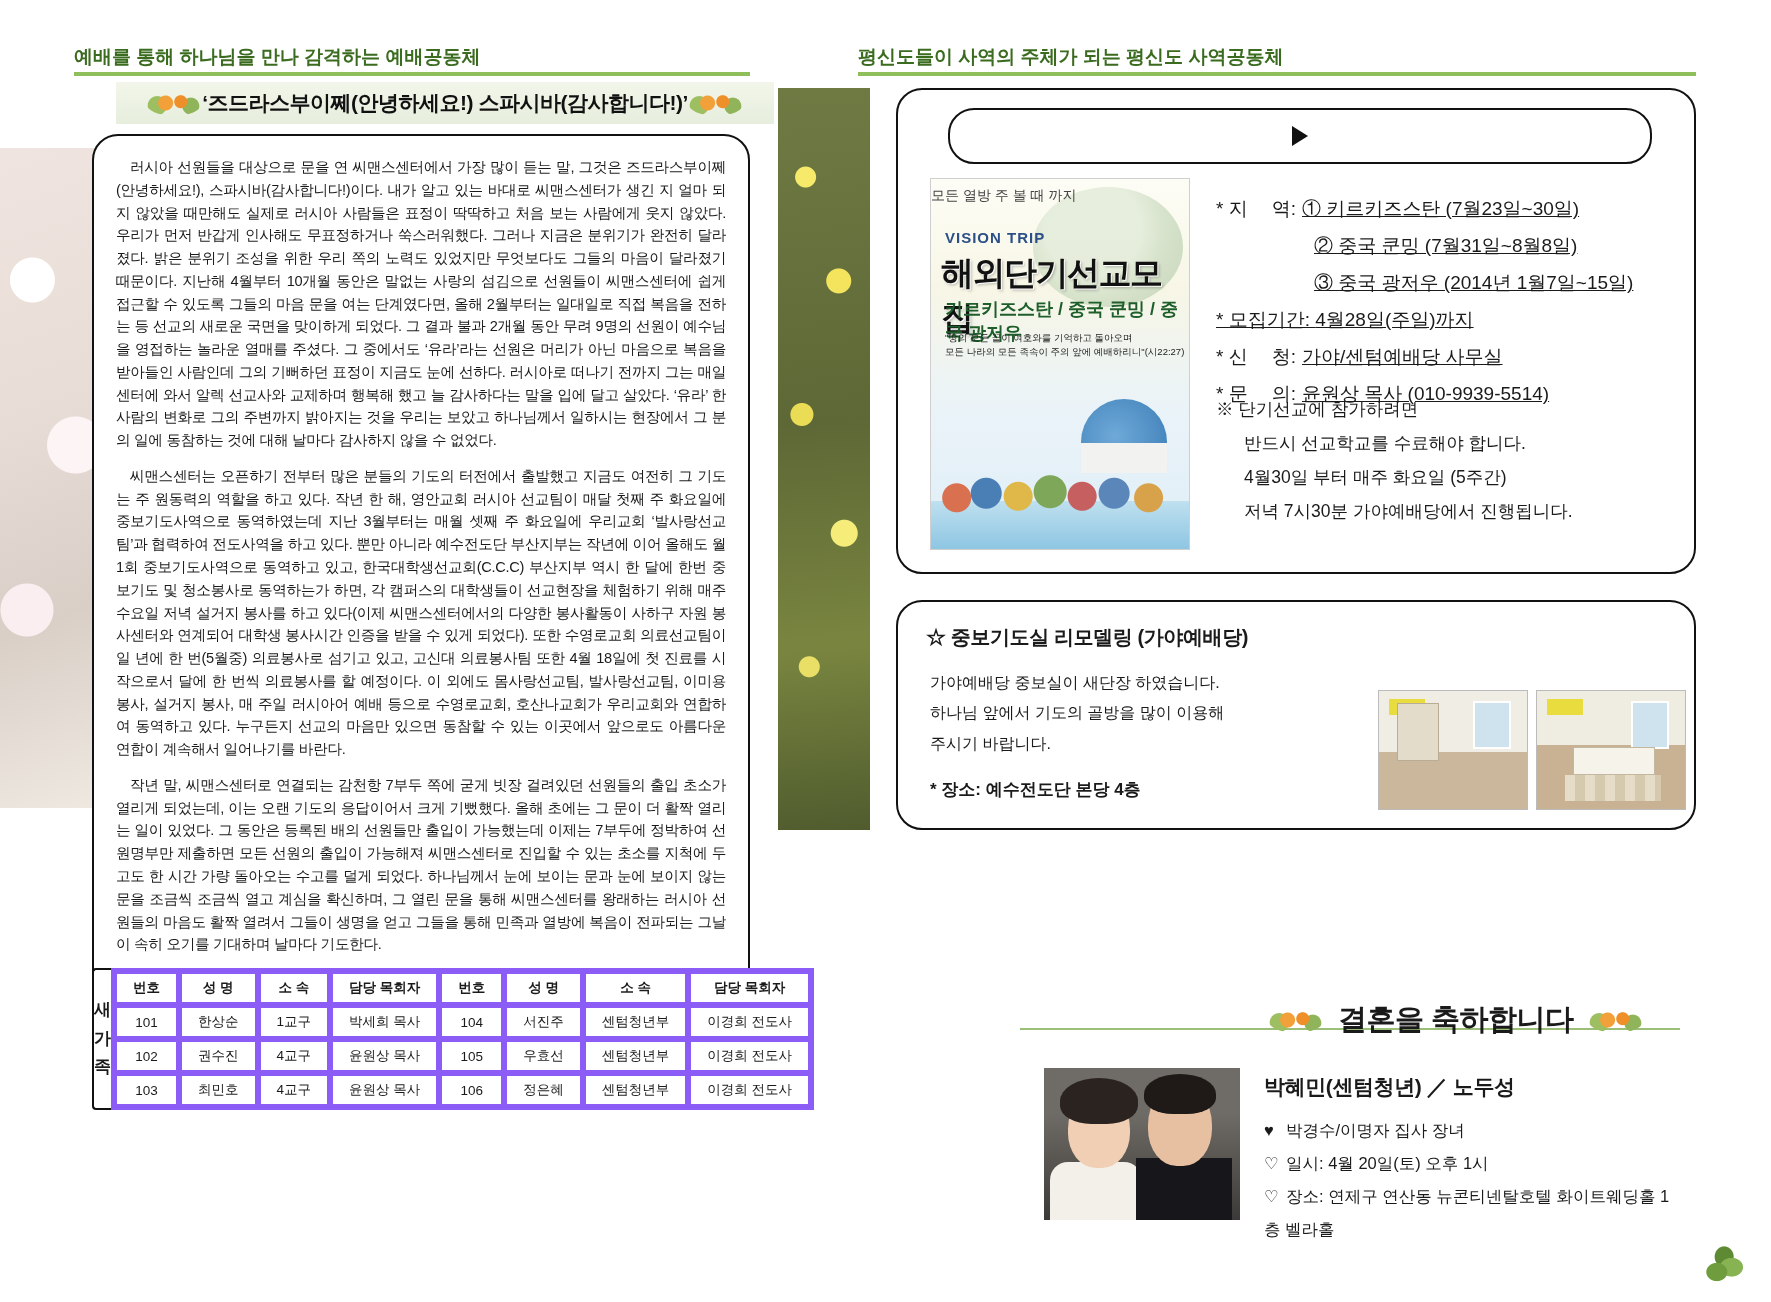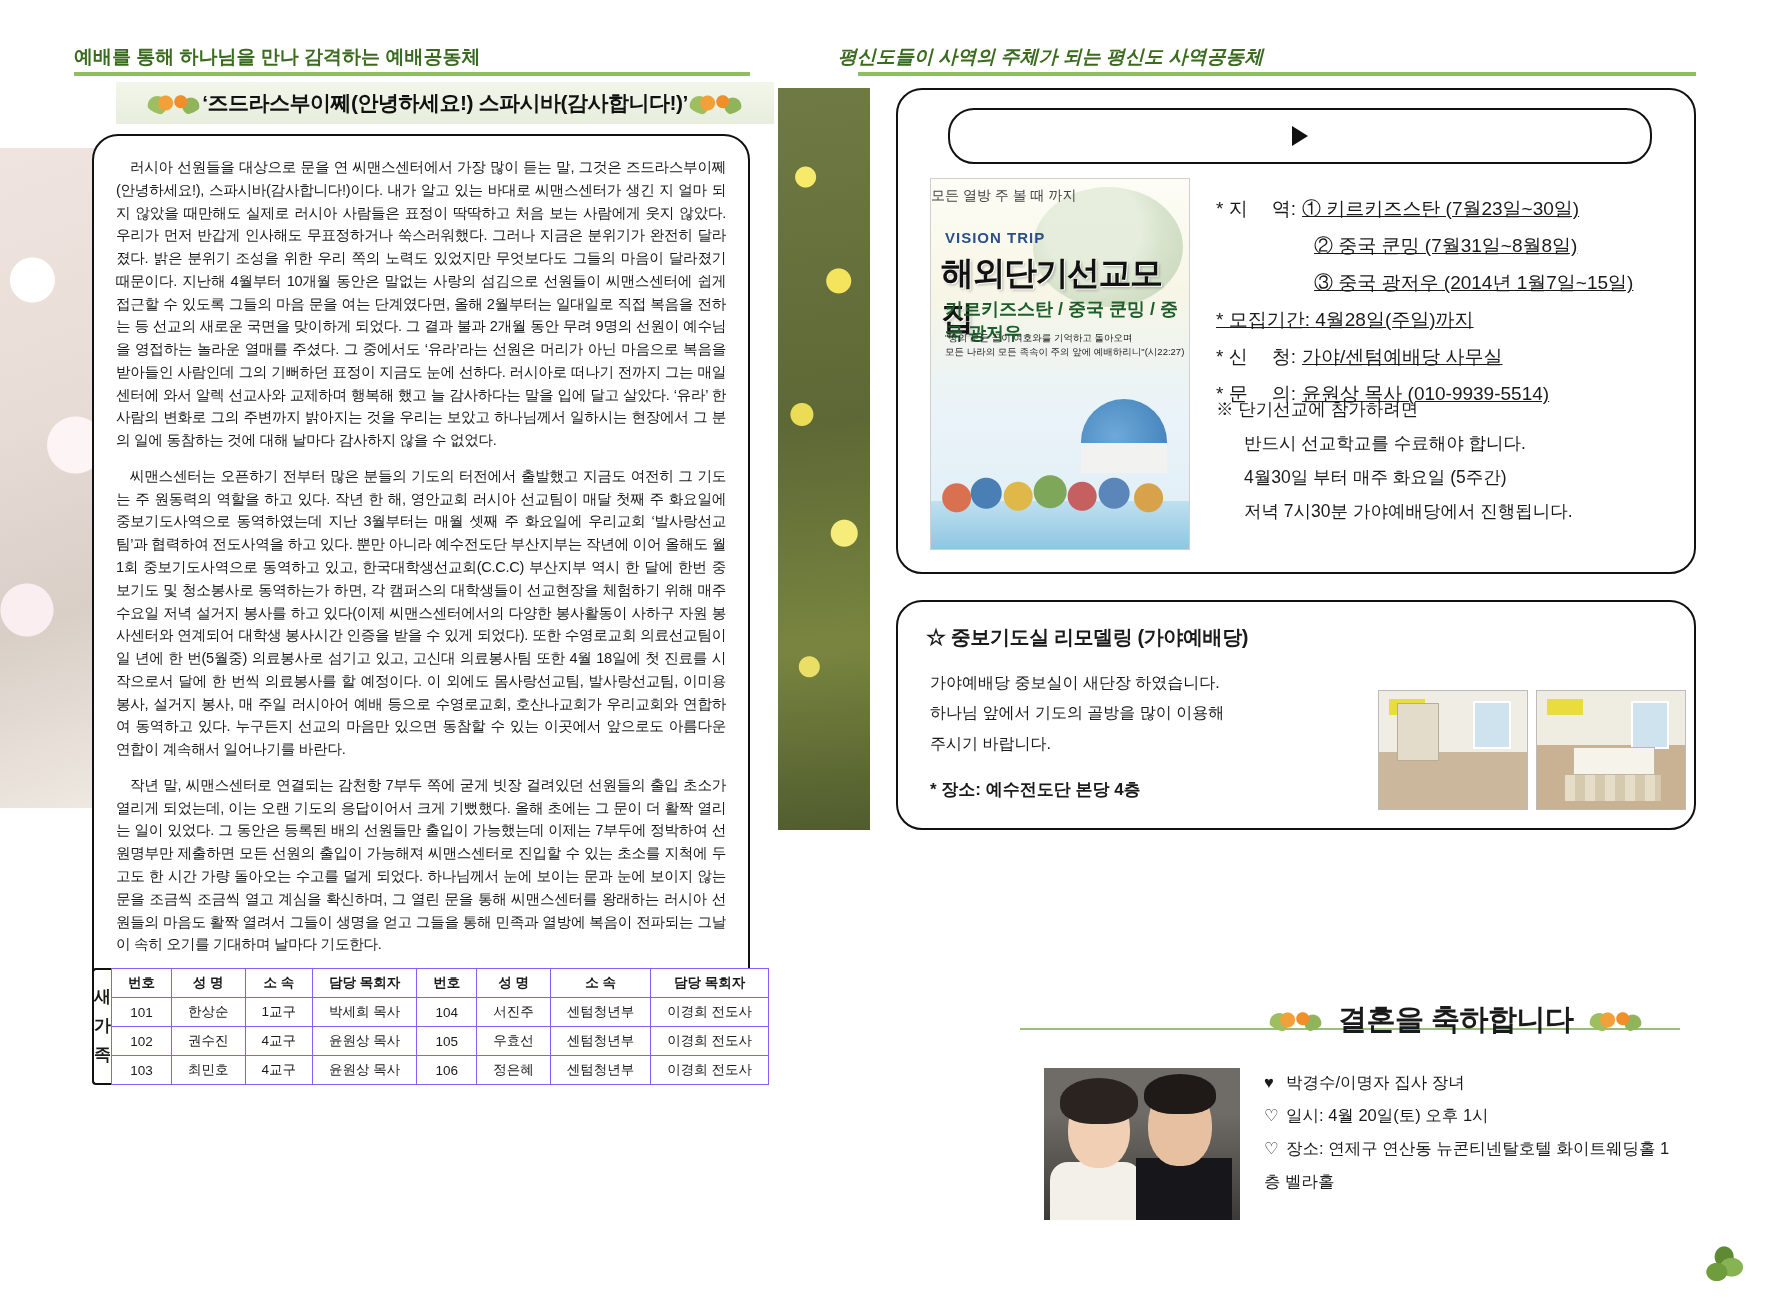--- a/index.html
+++ b/index.html
@@ -58,21 +58,21 @@
   .byline .lab{margin-right:26px;color:#333;}
 
   
   .fam-wrap{position:absolute;left:92px;top:968px;width:658px;display:flex;align-items:stretch;}
   .fam-label{
     width:48px;border:2px solid #111;border-right:none;border-radius:4px 0 0 4px;
     display:flex;flex-direction:column;align-items:center;justify-content:center;
     font-size:17px;font-weight:bold;line-height:1.7;background:#fff;
   }
   table.fam{border-collapse:collapse;font-size:13.5px;background:#fff;}
-  table.fam th,table.fam td{border:1px solid #8b5cf6;padding:5px 16px;text-align:center;white-space:nowrap;}
+  table.fam th,table.fam td{border:6px solid #8b5cf6;padding:5px 16px;text-align:center;white-space:nowrap;}
   table.fam th{font-weight:bold;}
   .c-no{width:48px}.c-nm{width:72px}.c-gr{width:66px}.c-pa{width:120px}
 
   
   .mid-photo{
     position:absolute;left:778px;top:88px;width:92px;height:742px;
     background:
       radial-gradient(circle at 30% 12%, #f7e96a 0 10px, rgba(255,255,255,0) 11px),
       radial-gradient(circle at 66% 26%, #f3e35d 0 12px, rgba(255,255,255,0) 13px),
       radial-gradient(circle at 26% 44%, #eadc55 0 11px, rgba(255,255,255,0) 12px),
@@ -174,21 +174,21 @@
   }
 </style>
 </head>
 <body>
 
 <div class="page">
 
   <div class="hdr" style="left:74px;top:44px;">예배를 통해 하나님을 만나 감격하는 예배공동체</div>
   <div class="hdr-rule" style="left:74px;top:72px;width:676px;"></div>
 
-  <div class="hdr" style="left:838px;top:44px;font-style:italic;">평신도들이 사역의 주체가 되는 평신도 사역공동체</div>
+  <div class="hdr" style="left:858px;top:44px;">평신도들이 사역의 주체가 되는 평신도 사역공동체</div>
   <div class="hdr-rule" style="left:858px;top:72px;width:838px;"></div>
 
   <div class="left-photo"></div>
 
   <div class="mid-photo"></div>
 
   <div class="left-col">
 
     <div class="title-band">
       <span class="flower"></span>
@@ -333,20 +333,21 @@
   </div>
   <div class="wed-photo">
     <div class="dress"></div>
     <div class="suit"></div>
     <div class="f1"></div>
     <div class="f2"></div>
     <div class="h1"></div>
     <div class="h2"></div>
   </div>
   <div class="wed-info">
+    <div class="wed-names">박혜민(센텀청년) ／ 노두성</div>
     <div>
       <span class="sym">♥</span><span>박경수/이명자 집사 장녀</span>
     </div>
     <div>
       <span class="sym">♡</span><span>일시: 4월 20일(토) 오후 1시</span>
     </div>
     <div>
       <span class="sym">♡</span><span>장소: 연제구 연산동 뉴콘티넨탈호텔 화이트웨딩홀 1층 벨라홀</span>
     </div>
   </div>

